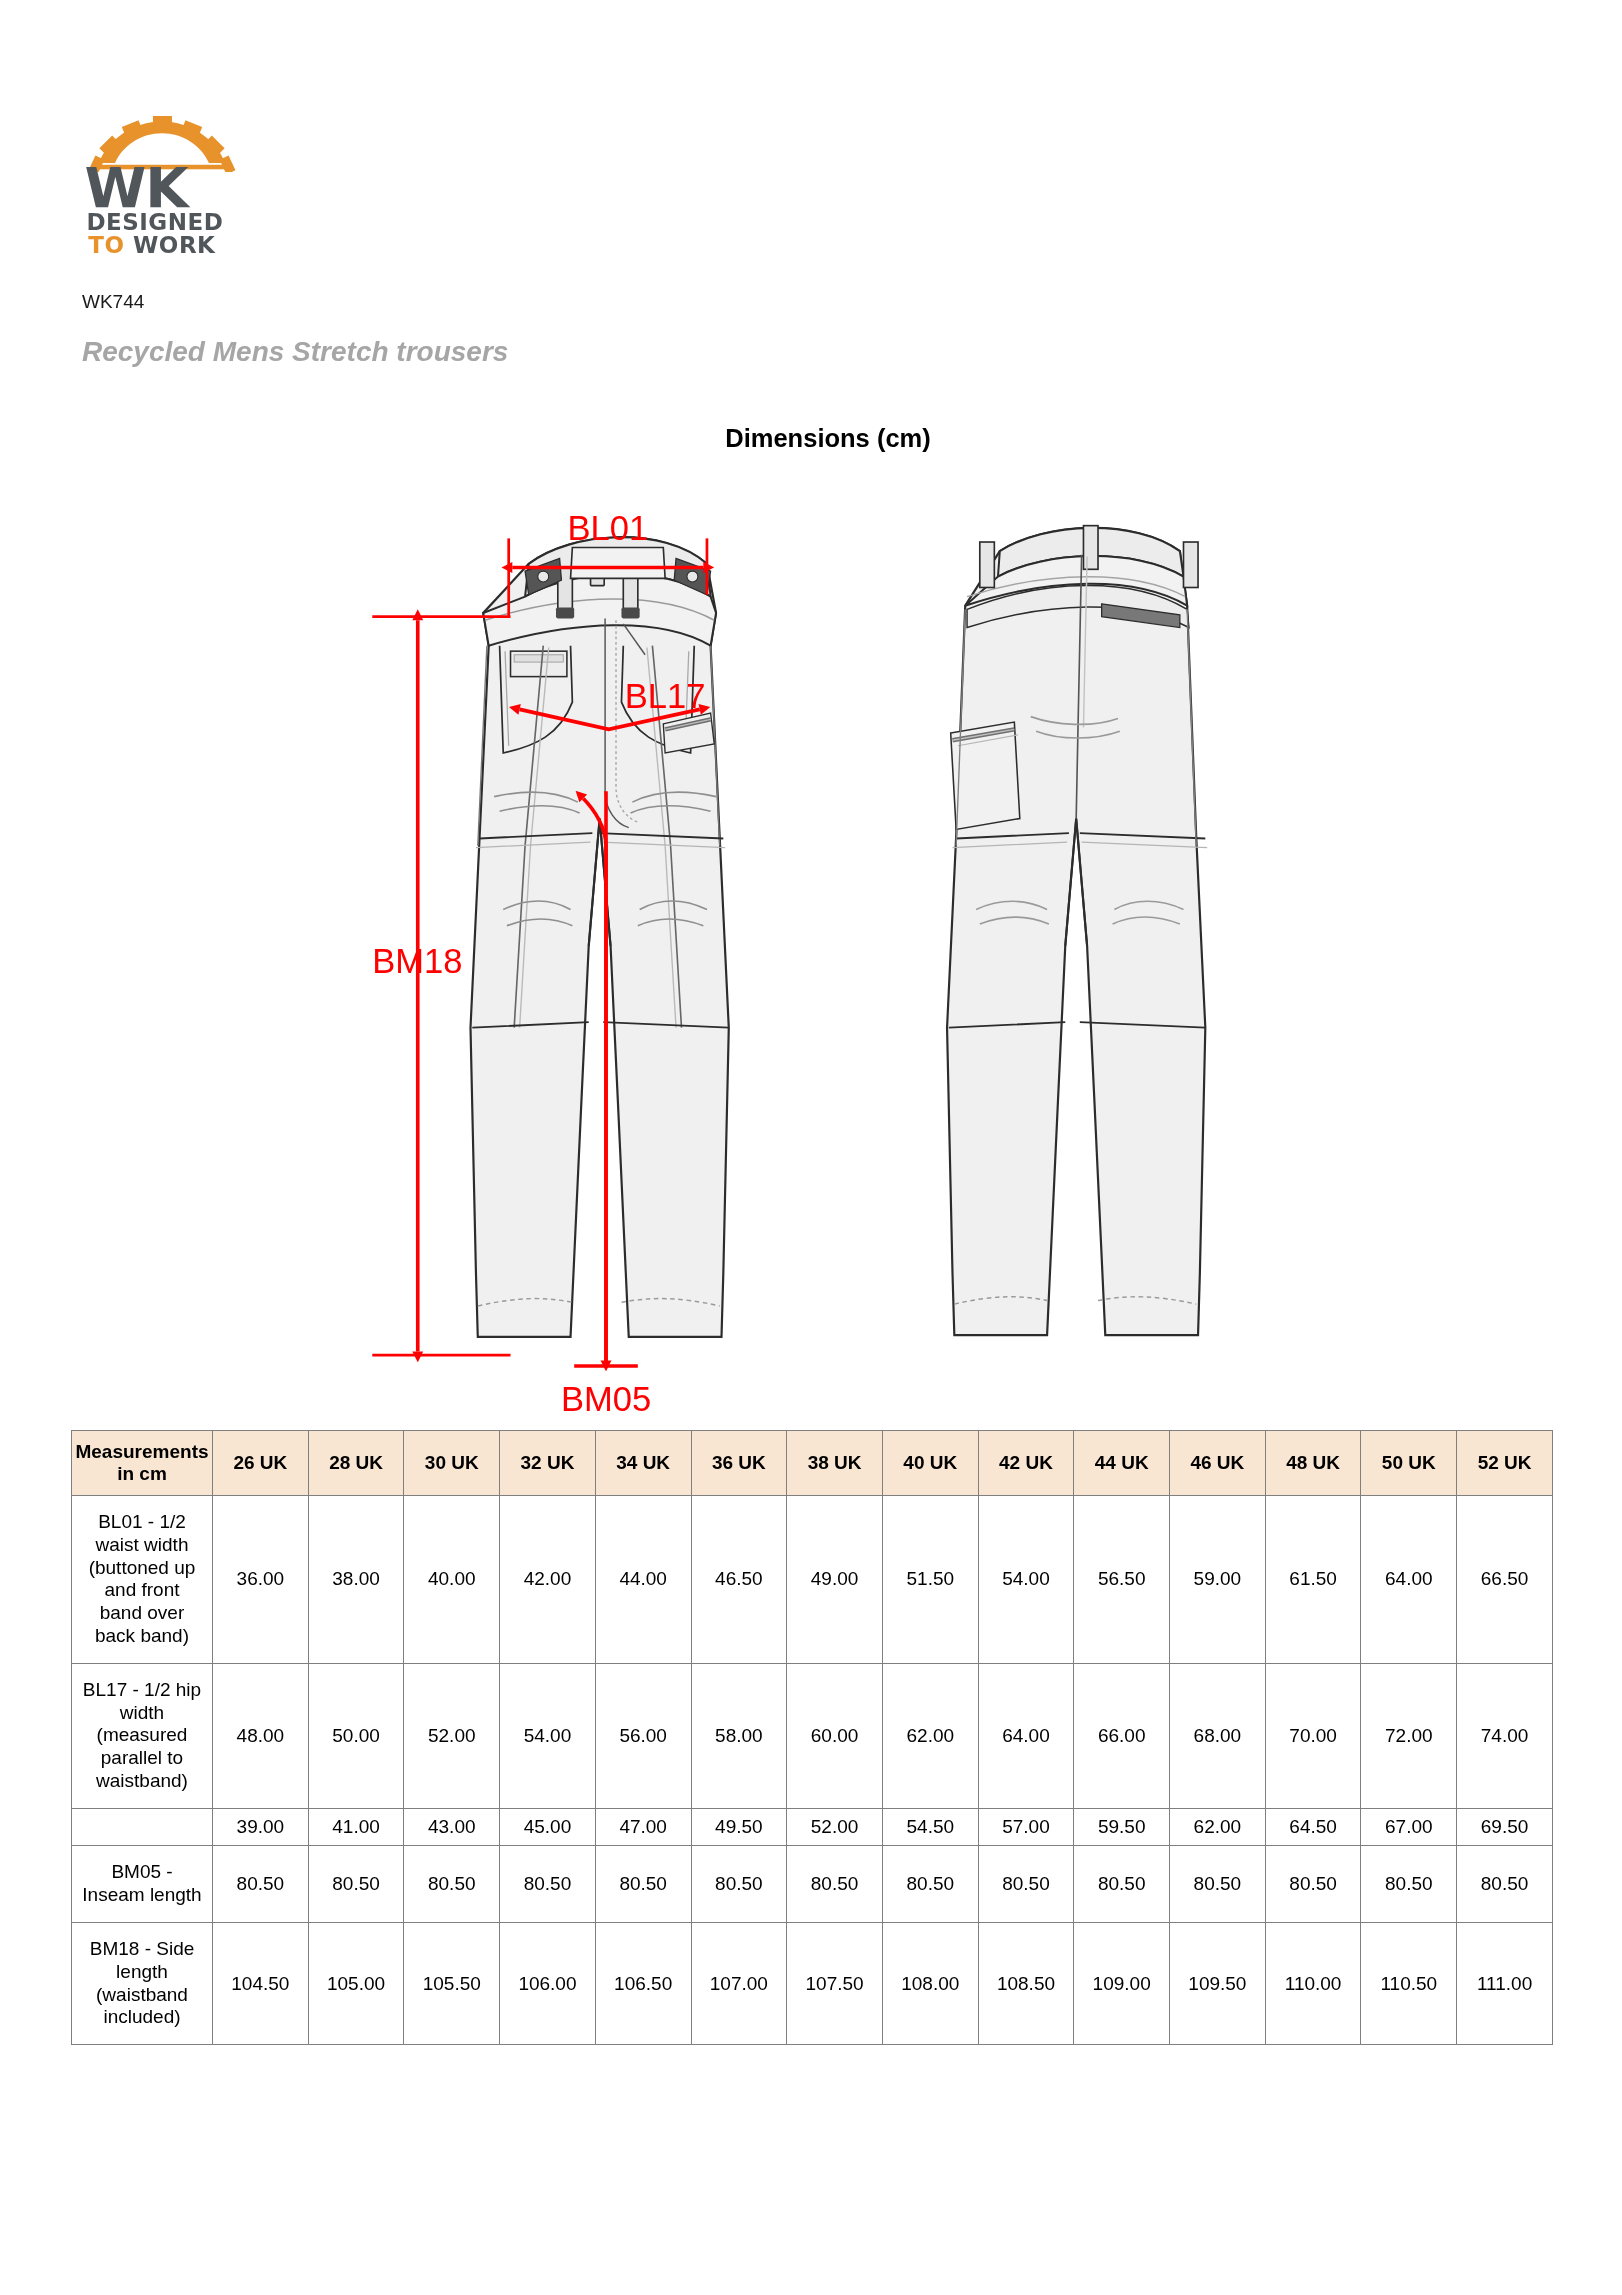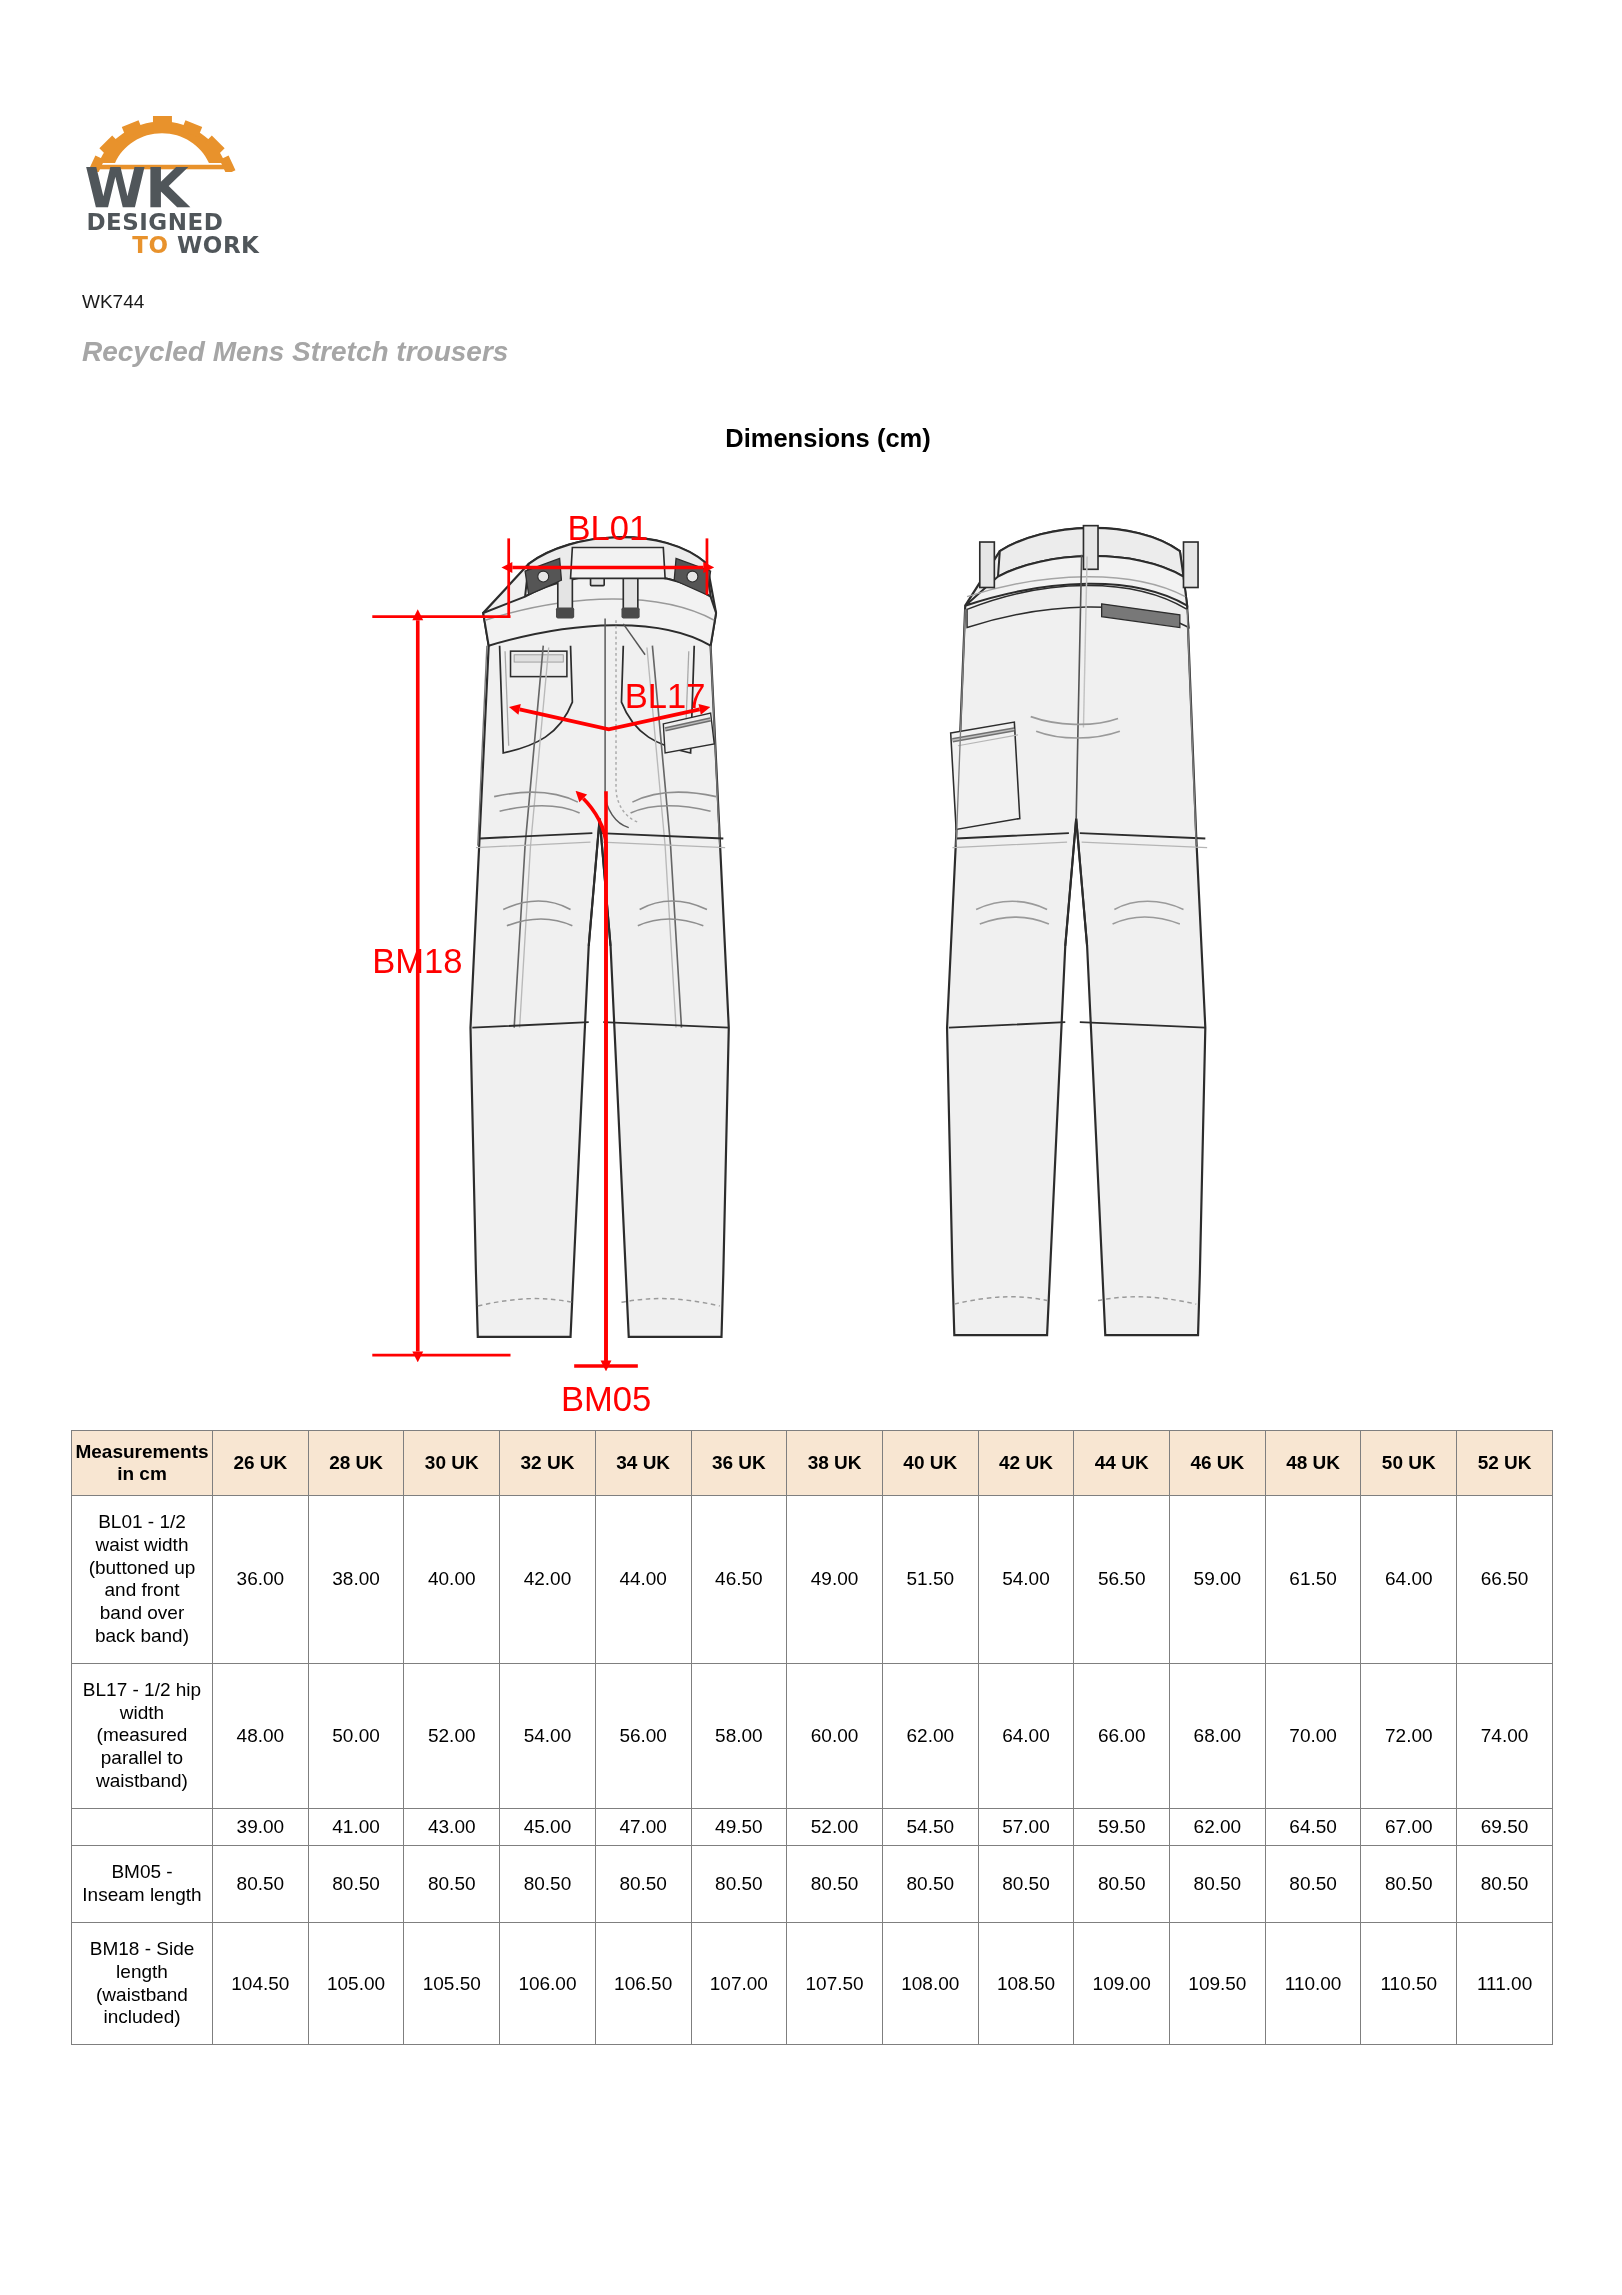--- a/index.html
+++ b/index.html
@@ -38,21 +38,20 @@
     font-weight: bold; font-size: 23px;
     letter-spacing: 0.5px;
     color: #50565a; line-height: 23px; text-align: center;
   }
   .logo-line3 {
     position: absolute; left: 8.2px; top: 118px;
     font-family: "DejaVu Sans", sans-serif;
     font-weight: bold; font-size: 23px;
     letter-spacing: 0.5px;
     line-height: 23px;
-    margin-left: 44px;
   }
   .logo-to { color: #e8922c; }
   .logo-work { color: #50565a; }
 
   
   .style-code {
     position: absolute; left: 82px; top: 291px;
     font-size: 19px; color: #1a1a1a;
   }
   .style-name {

